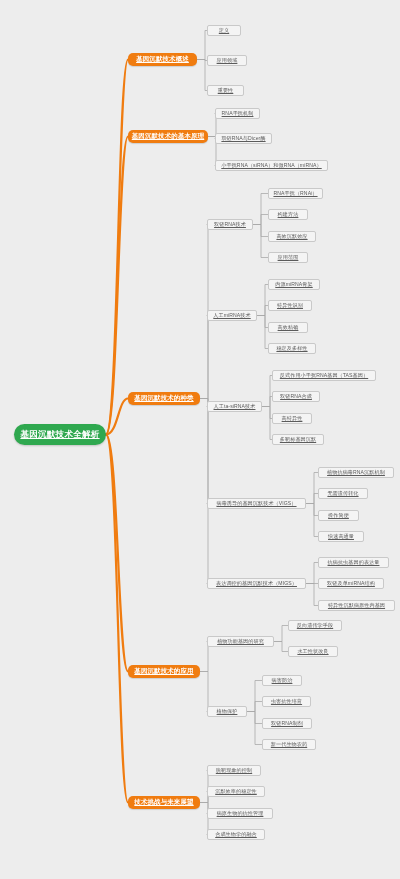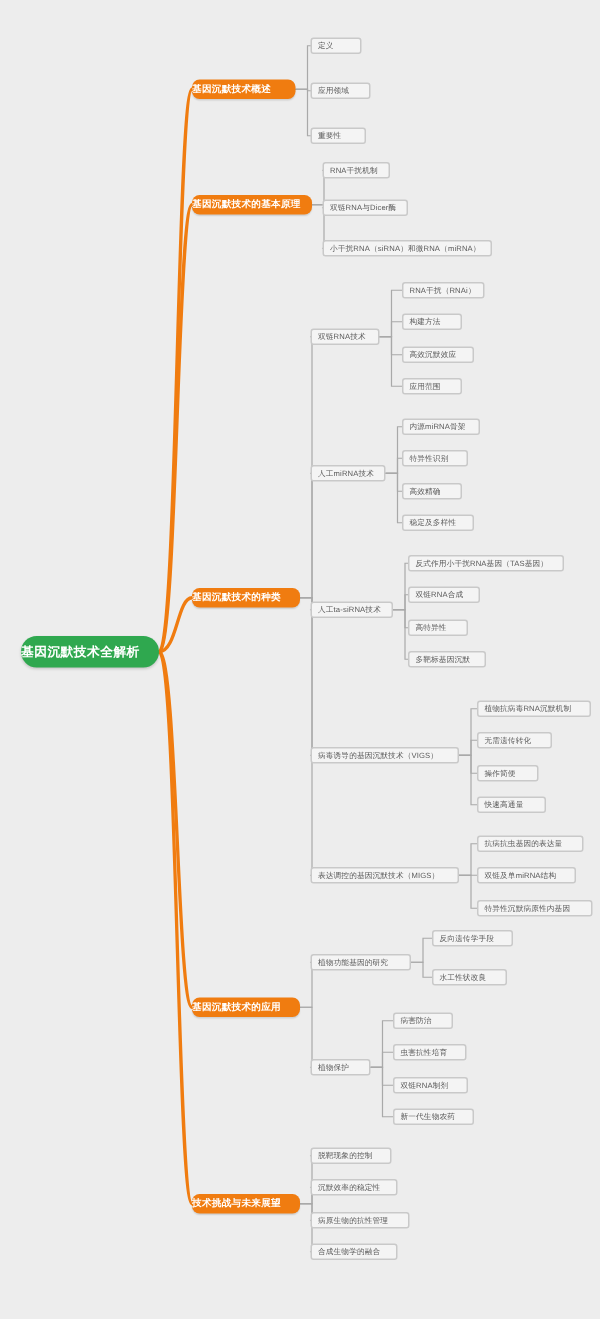--- a/index.html
+++ b/index.html
@@ -8,22 +8,23 @@
     background:#ededed;
     font-family:"Liberation Sans","DejaVu Sans",sans-serif;
     overflow:hidden;
     position:relative;
   }
   #canvas{position:absolute;left:0;top:0;width:400px;height:879px;}
   #edges{position:absolute;left:0;top:0;width:400px;height:879px;pointer-events:none;}
   .node{
     position:absolute;
     box-sizing:border-box;
-    display:flex;align-items:center;justify-content:flex-start;
+    display:flex;align-items:center;justify-content:center;
     white-space:nowrap;
+    text-decoration:underline;
   }
   .root{
     background:#2fa84f;
     color:#ffffff;
     border-radius:11px;
     font-size:8.5px;
     font-weight:bold;
     letter-spacing:.3px;
     height:21px;
     box-shadow:0 1px 2px rgba(0,0,0,.18);

